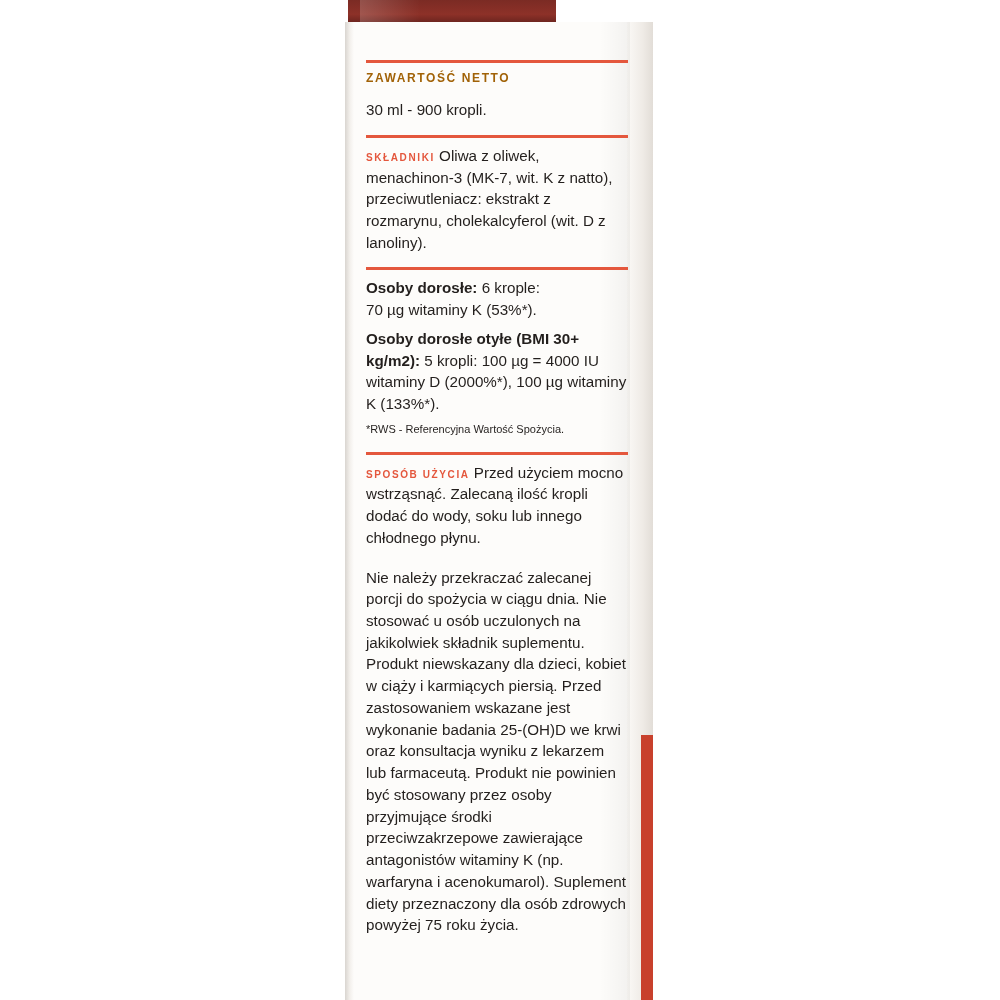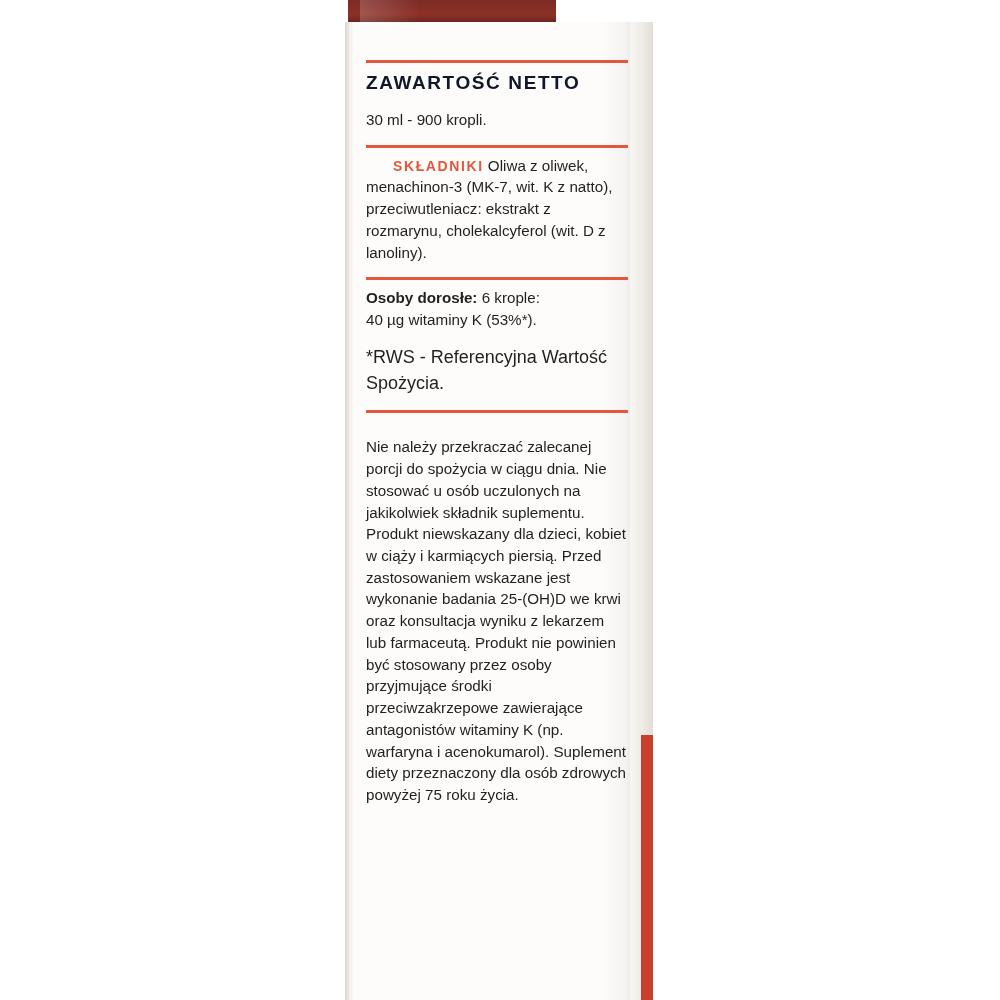--- a/index.html
+++ b/index.html
@@ -95,51 +95,50 @@
   .rule {
     height: 3px;
     background: #e4573d;
     margin: 0 0 7px 0;
     width: 100%;
   }
 
   .sec { margin-bottom: 2px; }
 
   .hdr {
-    color: #0f172a;
+    color: #a16207;
     font-weight: bold;
     letter-spacing: 1.6px;
-    font-size: 19px;
+    font-size: 12px;
     text-transform: uppercase;
   }
 
   .body-text {
     color: #231f1d;
     font-size: 15.2px;
     line-height: 1.43;
   }
 
   .inline-hdr {
     color: #e4573d;
     font-weight: bold;
     letter-spacing: 1.6px;
-    font-size: 14px;
+    font-size: 10px;
     text-transform: uppercase;
-    margin-left: 27px;
   }
 
   .b { font-weight: bold; }
 
   .gap-sm { height: 7px; }
   .gap-md { height: 12px; }
   .gap-lg { height: 16px; }
 
   .net-line { margin-top: 12px; }
 
-  .footnote { font-size: 18px; }
+  .footnote { font-size: 11px; }
 
   
   .carton-shade {
     position: absolute;
     left: 600px;
     top: 22px;
     width: 30px;
     height: 978px;
     background: linear-gradient(to right, rgba(0,0,0,0.0), rgba(0,0,0,0.045));
     pointer-events: none;
@@ -179,34 +178,42 @@
 
     <div class="gap-md"></div>
 
     <div class="sec">
       <div class="rule"></div>
 
       <div class="body-text">
         <span class="b">Osoby dorosłe:</span>
         <span>6 krople:</span>
       </div>
-      <div class="body-text">40 µg witaminy K (53%*).</div>
+      <div class="body-text">70 µg witaminy K (53%*).</div>
 
       <div class="gap-sm"></div>
 
+      <div class="body-text">
+        <span class="b">Osoby dorosłe otyłe (BMI 30+ kg/m2):</span>
+        <span>5 kropli: 100 µg = 4000 IU witaminy D (2000%*), 100 µg witaminy K (133%*).</span>
+      </div>
 
       <div class="gap-sm"></div>
 
       <div class="body-text footnote">*RWS - Referencyjna Wartość Spożycia.</div>
     </div>
 
     <div class="gap-md"></div>
 
     <div class="sec">
       <div class="rule"></div>
+      <div class="body-text">
+        <span class="inline-hdr">SPOSÓB UŻYCIA</span>
+        <span>Przed użyciem mocno wstrząsnąć. Zalecaną ilość kropli dodać do wody, soku lub innego chłodnego płynu.</span>
+      </div>
     </div>
 
     <div class="gap-lg"></div>
 
     <div class="sec">
       <div class="body-text">Nie należy przekraczać zalecanej porcji do spożycia w ciągu dnia. Nie stosować u osób uczulonych na jakikolwiek składnik suplementu. Produkt niewskazany dla dzieci, kobiet w ciąży i karmiących piersią. Przed zastosowaniem wskazane jest wykonanie badania 25-(OH)D we krwi oraz konsultacja wyniku z lekarzem lub farmaceutą. Produkt nie powinien być stosowany przez osoby przyjmujące środki przeciwzakrzepowe zawierające antagonistów witaminy K (np. warfaryna i acenokumarol). Suplement diety przeznaczony dla osób zdrowych powyżej 75 roku życia.</div>
     </div>
 
   </div>
 </div>

